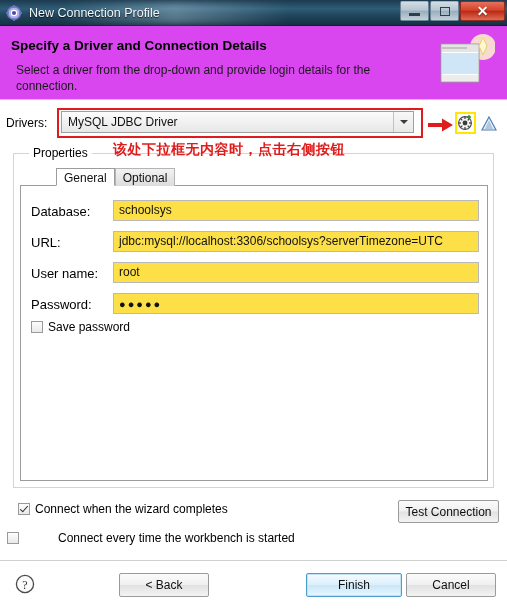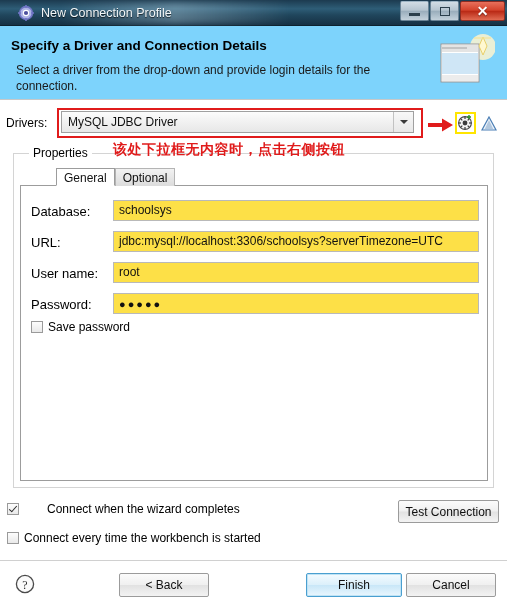--- a/index.html
+++ b/index.html
@@ -20,21 +20,20 @@
   
   .titlebar {
     position: absolute;
     left: 0; top: 0;
     width: 507px; height: 26px;
     background: linear-gradient(to bottom, #1c3a4f 0%, #2e5d77 35%, #20465c 60%, #163043 100%);
     border-bottom: 1px solid #0d212f;
     display: flex;
     align-items: center;
     box-sizing: border-box;
-    padding-left: 12px;
   }
   .title-glow {
     position: absolute;
     left: 60px; top: 2px;
     width: 230px; height: 22px;
     background: linear-gradient(to right, rgba(255,255,255,0.0), rgba(200,225,240,0.35), rgba(255,255,255,0.0));
     filter: blur(3px);
     pointer-events: none;
   }
   .win-icon {
@@ -89,21 +88,21 @@
     font-weight: bold;
     line-height: 1;
     text-shadow: 0 1px 1px rgba(0,0,0,0.45);
   }
 
   
   .header {
     position: absolute;
     left: 0; top: 26px;
     width: 507px; height: 74px;
-    background: #7dd3fc;
+    background: #d946ef;
     border-bottom: 1px solid #c8c8c8;
     box-sizing: border-box;
   }
   .header-title {
     position: absolute;
     left: 11px; top: 12px;
     font-size: 13.5px;
     font-weight: bold;
     color: #000;
   }
@@ -506,25 +505,25 @@
   </div>
 
   <div class="cb-row" style="left:10px; top:134px;">
     <div class="cb"></div>
     <div class="cb-label">Save password</div>
   </div>
 
 </div>
 
 <div class="bottom-opts">
-  <div class="cb-row" style="left:7px; top:4px;gap:23px;">
+  <div class="cb-row" style="left:18px; top:4px;">
     <div class="cb checked"></div>
     <div class="cb-label">Connect when the wizard completes</div>
   </div>
-  <div class="cb-row" style="left:7px; top:33px;">
+  <div class="cb-row" style="left:7px; top:33px;gap:34px;">
     <div class="cb"></div>
     <div class="cb-label">Connect every time the workbench is started</div>
   </div>
   <div class="btn test">Test Connection</div>
 </div>
 
 <div class="sep"></div>
 
 <div class="footer">
   <div class="help-icon">

